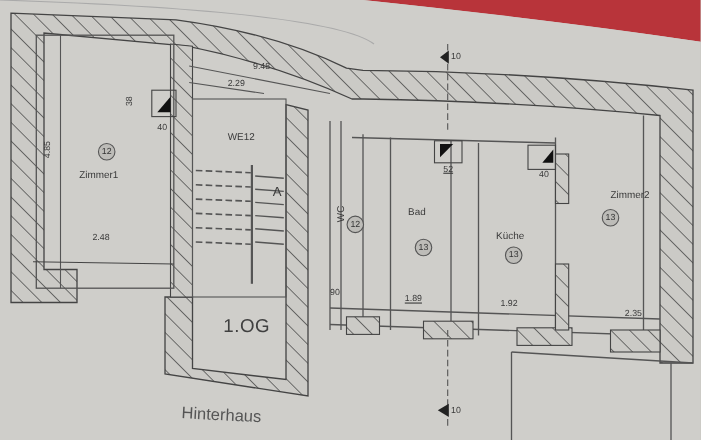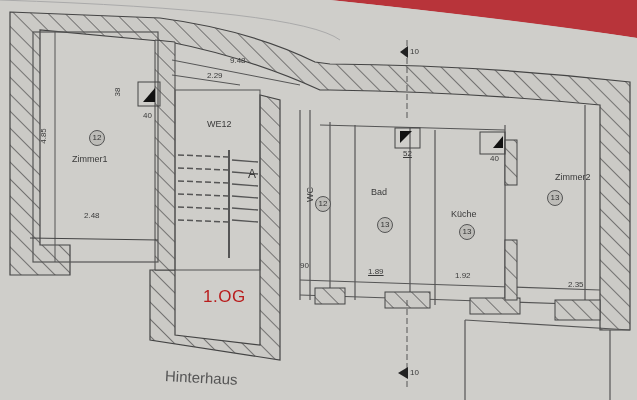--- a/index.html
+++ b/index.html
@@ -2,21 +2,21 @@
 <html><head>
 <meta charset="utf-8">
 <style>
   html,body{margin:0;padding:0;}
   body{width:637px;height:400px;overflow:hidden;background:#c9c8c4;font-family:"Liberation Sans",sans-serif;position:relative;}
   .page{position:absolute;left:0;top:0;width:637px;height:400px;}
   svg{position:absolute;left:0;top:0;}
   .lbl{position:absolute;color:#3a3a3a;white-space:nowrap;line-height:1;}
   .room{font-size:9px;}
   .dim{font-size:8px;}
-  .big{font-size:17px;color:#b91c1c;letter-spacing:0.5px;}
+  .big{font-size:17px;color:#404040;letter-spacing:0.5px;}
   .title{font-size:15px;color:#555;}
   .num{position:absolute;width:14px;height:14px;border:1px solid #555;border-radius:50%;font-size:8px;text-align:center;line-height:14px;color:#333;background:#bdbcb8;}
 </style>
 </head>
 <body>
 
 <div class="page">
 <svg width="637" height="400" viewBox="0 0 637 400">
   <defs>
     <pattern id="hatch" patternUnits="userSpaceOnUse" width="12" height="12" patternTransform="rotate(-45)">

